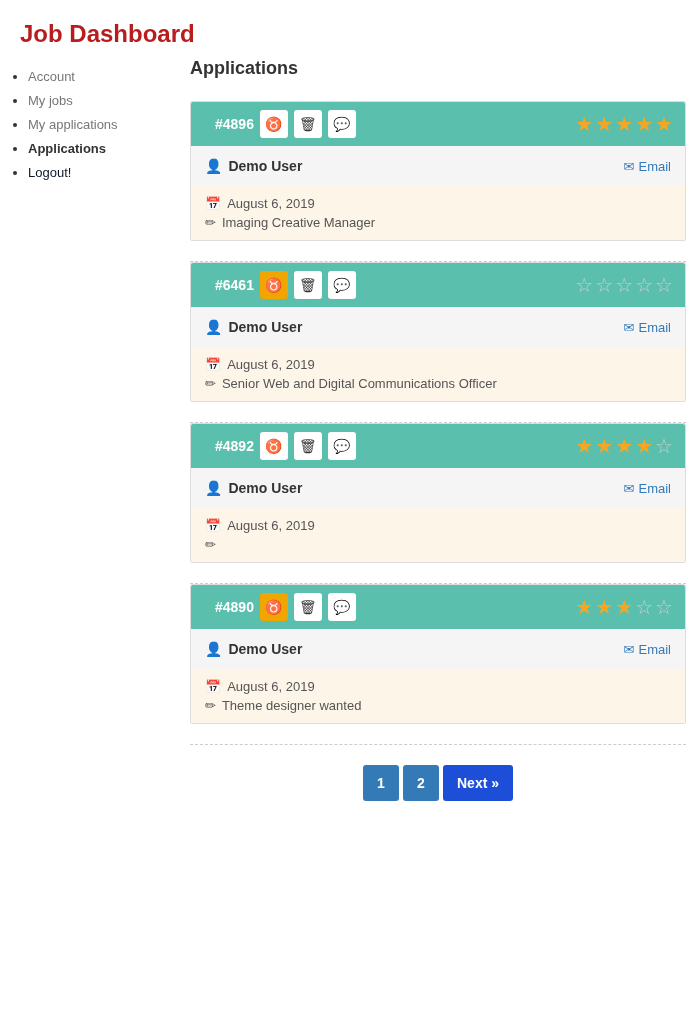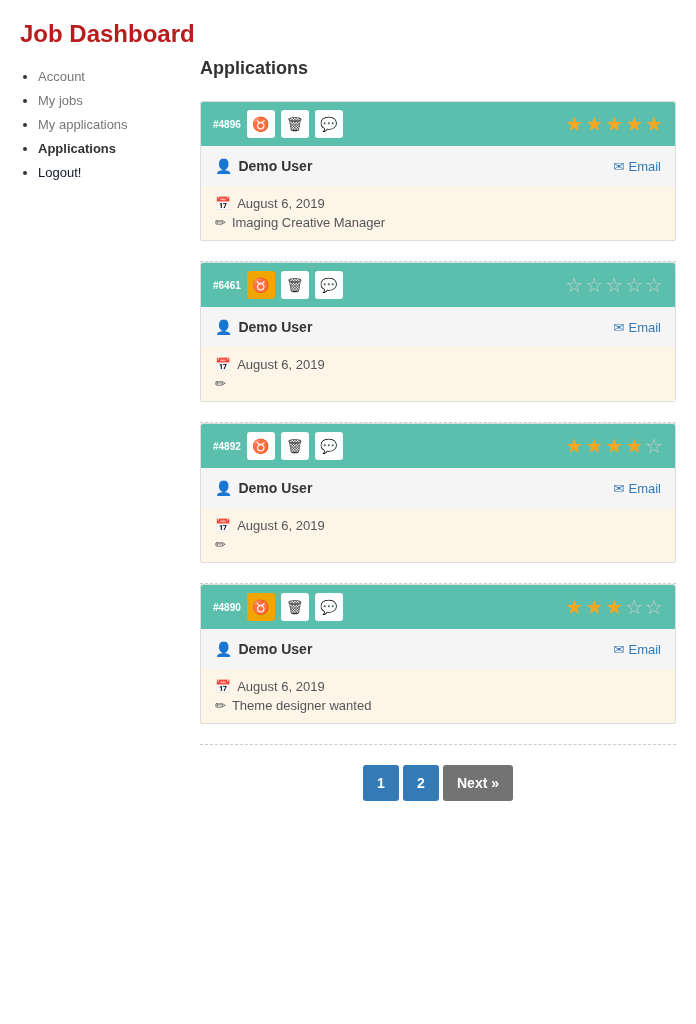--- a/index.html
+++ b/index.html
@@ -12,21 +12,21 @@
       min-height: 1024px;
     }
     .page-title {
       font-size: 24px;
       font-weight: bold;
       color: #b91c1c;
       padding: 20px 20px 10px 20px;
     }
     .layout {
       display: flex;
-      padding: 0 10px;
+      padding: 0 0;
     }
     .sidebar {
       width: 180px;
       padding: 10px 10px;
       flex-shrink: 0;
     }
     .sidebar ul {
       list-style: disc;
       padding-left: 18px;
     }
@@ -70,21 +70,22 @@
       border-radius: 2px 2px 0 0;
     }
     .card-header-left {
       display: flex;
       align-items: center;
       gap: 6px;
     }
     .card-id {
       color: #fff;
       font-weight: bold;
-      font-size: 10px;
+      font-size: 14px;
+      margin-left: 12px;
     }
     .icon-btn {
       display: inline-flex;
       align-items: center;
       justify-content: center;
       width: 28px;
       height: 28px;
       background: #fff;
       border-radius: 3px;
       cursor: pointer;
@@ -170,21 +171,21 @@
     }
     .page-btn.active {
       background: #337ab7;
     }
     .page-btn-next {
       display: inline-flex;
       align-items: center;
       justify-content: center;
       padding: 0 14px;
       height: 36px;
-      background: #737373;
+      background: #1d4ed8;
       color: #fff;
       border-radius: 3px;
       font-size: 14px;
       cursor: pointer;
       text-decoration: none;
       font-weight: bold;
     }
     .divider {
       border: none;
       border-top: 1px dashed #ccc;
@@ -274,20 +275,21 @@
               <span>Email</span>
             </a>
           </div>
           <div class="card-footer">
             <div class="card-footer-row">
               <span>📅</span>
               <span>August 6, 2019</span>
             </div>
             <div class="card-footer-row">
               <span>✏</span>
+              <span>Senior Web and Digital Communications Officer</span>
             </div>
           </div>
         </div>
         <hr class="divider">
         <div class="application-card">
           <div class="card-header">
             <div class="card-header-left">
               <span class="card-id">#4892</span>
               <span class="icon-btn">♉</span>
               <span class="icon-btn">🗑</span>

